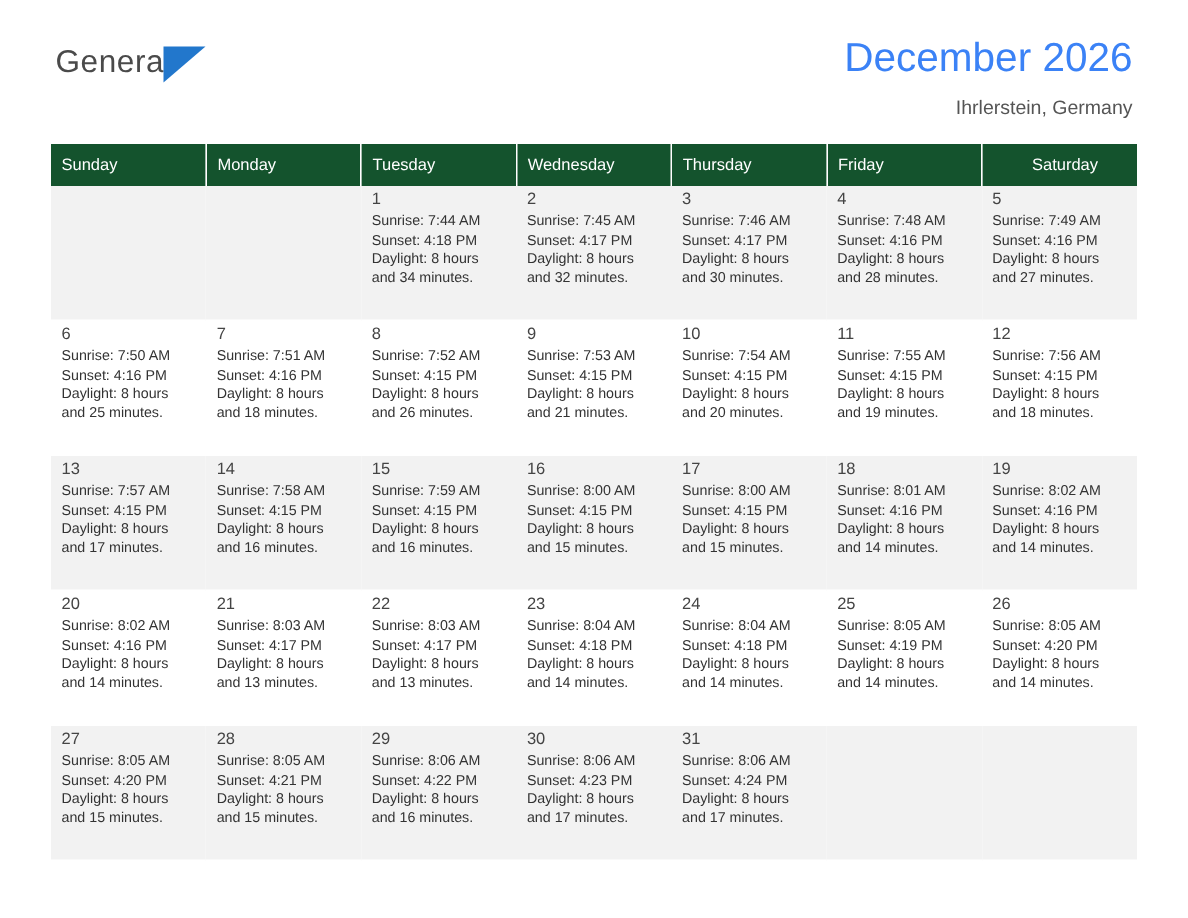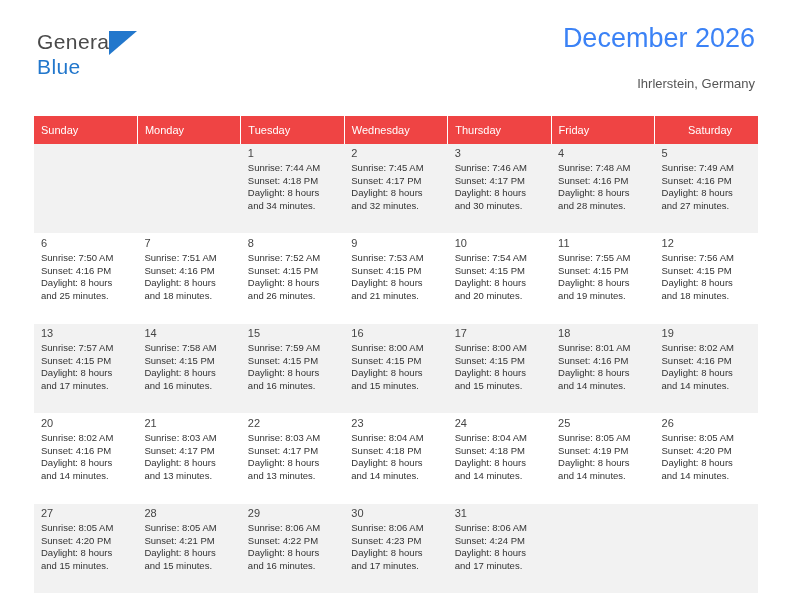--- a/index.html
+++ b/index.html
@@ -17,21 +17,21 @@
   .page {
     position: relative;
     width: 792px;
     height: 612px;
     box-sizing: border-box;
     padding: 0 34px;
   }
   
   .header {
     position: relative;
-    height: 116px;
+    height: 96px;
   }
   .logo {
     position: absolute;
     left: 3px;
     top: 30px;
     width: 200px;
     height: 55px;
   }
   .logo-general {
     font-size: 21px;
@@ -62,30 +62,30 @@
   }
   .month-title {
     font-size: 27px;
     color: #3b82f6;
     font-weight: normal;
     line-height: 32px;
   }
   .location {
     font-size: 13px;
     color: #555555;
-    margin-top: 22px;
+    margin-top: 10px;
   }
   
   table.cal {
     border-collapse: collapse;
     width: 724px;
     table-layout: fixed;
   }
   table.cal th {
-    background: #ef4444;
+    background: #14532d;
     color: #ffffff;
     font-size: 11px;
     font-weight: normal;
     text-align: left;
     padding: 5px 0 5px 7px;
     height: 18px;
     border-right: 1px solid #ffffff;
   }
   table.cal th:last-child { border-right: none; text-align: center; }
   table.cal td {
@@ -109,21 +109,20 @@
   .empty { }
 </style>
 </head>
 <body>
 
 <div class="page">
 
   <div class="header">
     <div class="logo">
       <div class="logo-general">General</div>
-      <div class="logo-blue">Blue</div>
       <div class="logo-shape"></div>
     </div>
     <div class="title-block">
       <div class="month-title">December 2026</div>
       <div class="location">Ihrlerstein, Germany</div>
     </div>
   </div>
 
   <table class="cal">
     <thead>

